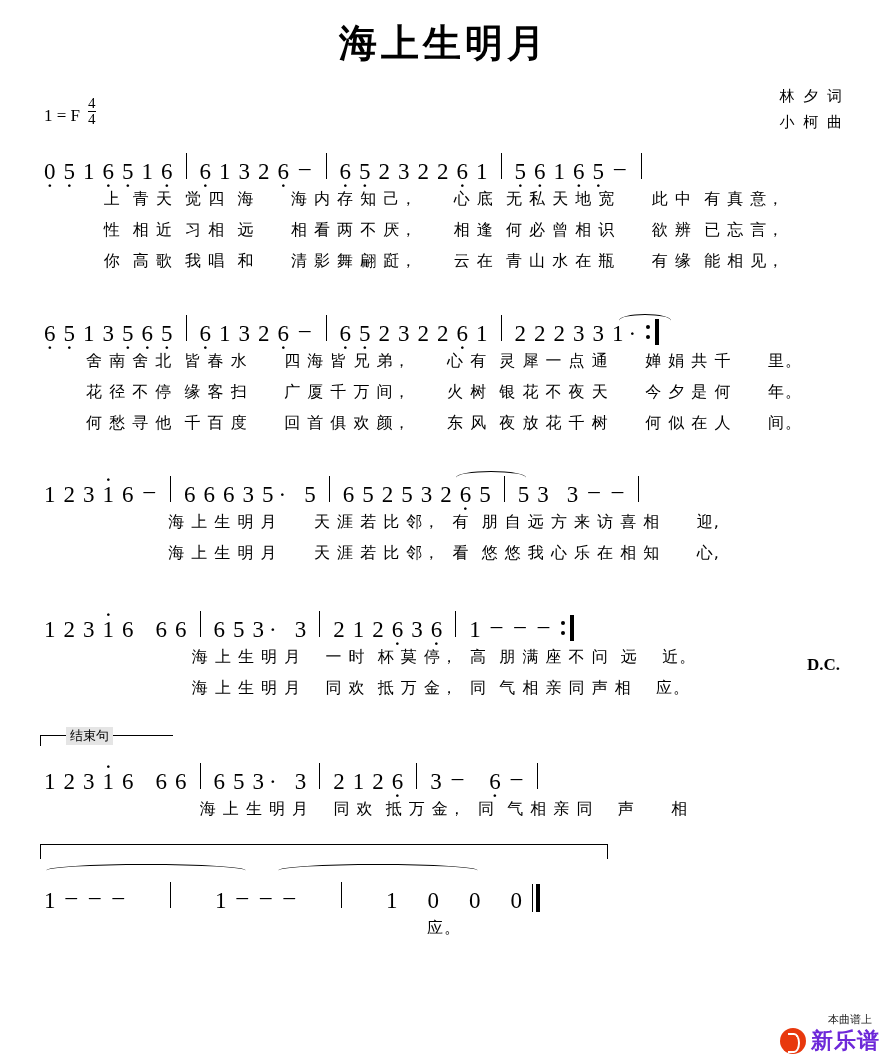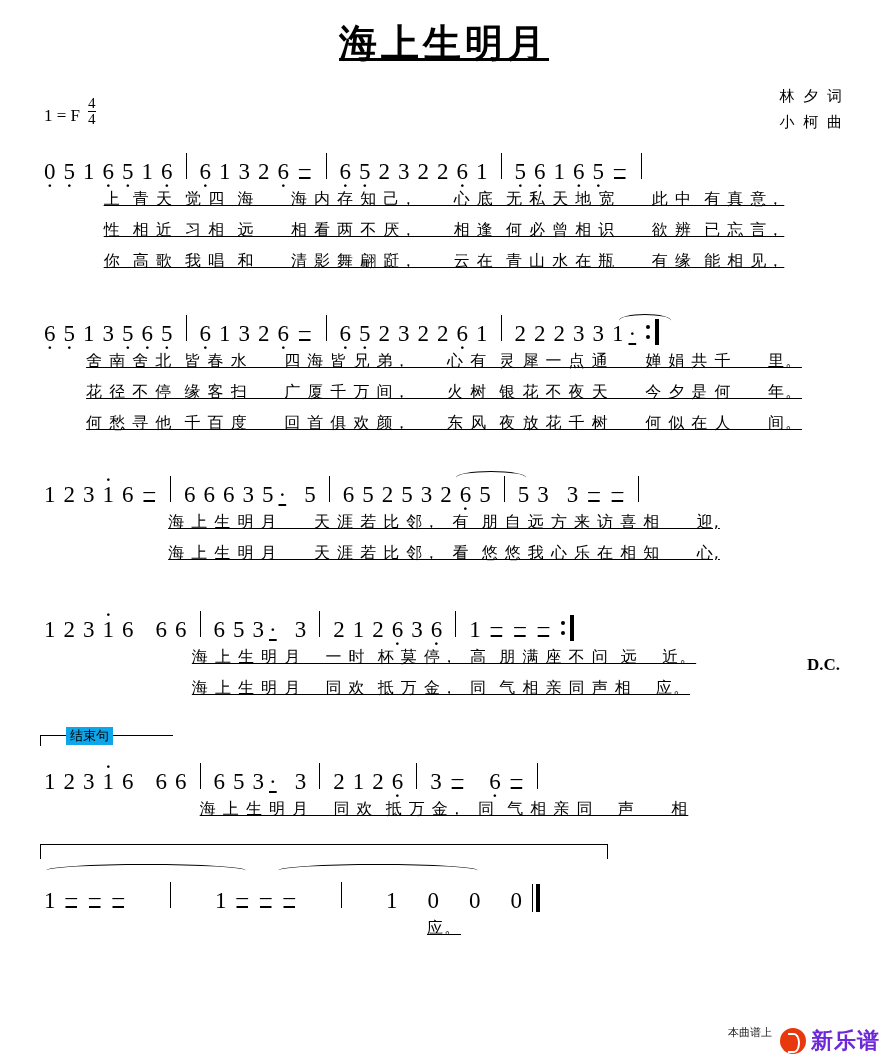--- a/index.html
+++ b/index.html
@@ -12,21 +12,20 @@
     height: 1060px;
     font-family: "Liberation Serif", "DejaVu Serif", serif;
     color: #000;
     position: relative;
     overflow: hidden;
   }
   .sheet {
     position: relative;
     width: 888px;
     height: 1060px;
-    text-decoration: underline;
   }
 
   
   .title {
     text-align: center;
     font-family: "DejaVu Sans", "Liberation Sans", sans-serif;
     font-weight: bold;
     font-size: 38px;
     letter-spacing: 4px;
     padding-top: 18px;
@@ -205,21 +204,21 @@
     top: 8px;
     width: 132px;
     border-top: 1px solid #000;
     border-left: 1px solid #000;
     height: 10px;
   }
   .ending .label {
     position: absolute;
     left: 26px;
     top: 0;
-    background: #0ea5e9;
+    background: #e5e5e5;
     padding: 0 4px;
     font-family: "DejaVu Sans", "Liberation Sans", sans-serif;
     font-size: 13px;
     text-align: right;
   }
 
   
   .final-wrap {
     position: relative;
     margin: 0 40px;
@@ -240,22 +239,23 @@
   }
   .final-barline .thin { width: 1px; height: 28px; background: #000; margin-right: 3px;}
   .final-barline .thick { width: 4px; height: 28px; background: #000; }
 
   
   .footer {
     position: absolute;
     right: 8px;
     bottom: 4px;
     display: flex;
-    align-items: flex-start;
+    align-items: flex-end;
     font-family: "DejaVu Sans", "Liberation Sans", sans-serif;
+    flex-direction: column;
   }
   .footer .note-text {
     font-size: 11px;
     color: #222;
     margin-right: 8px;
     line-height: 1.2;
     text-align: right;
   }
   .logo {
     display: flex;

